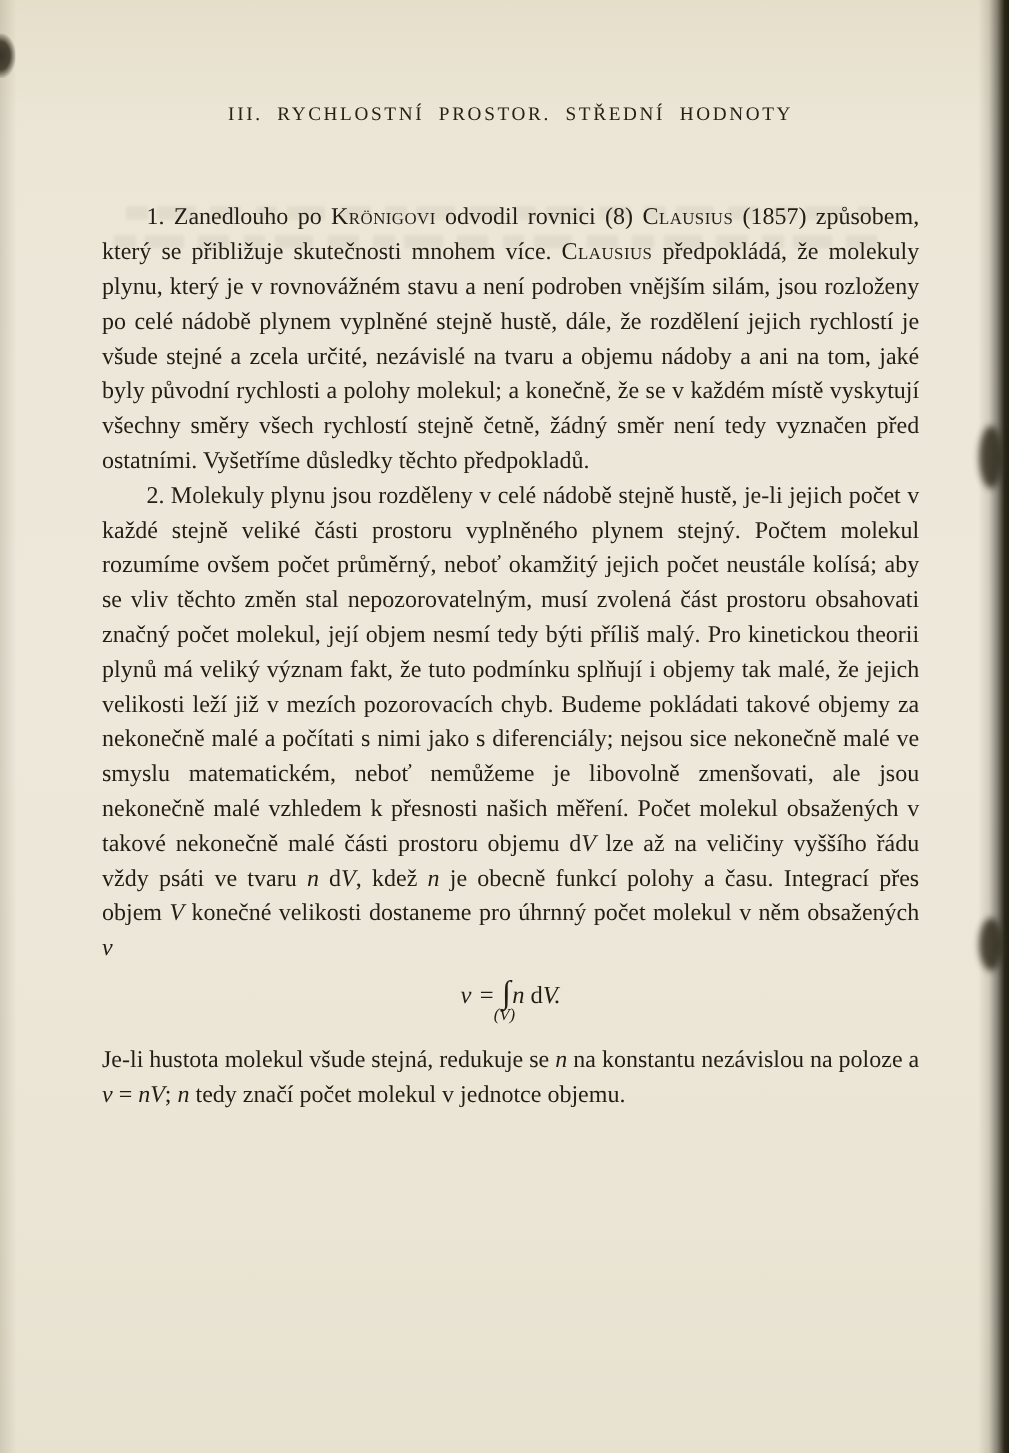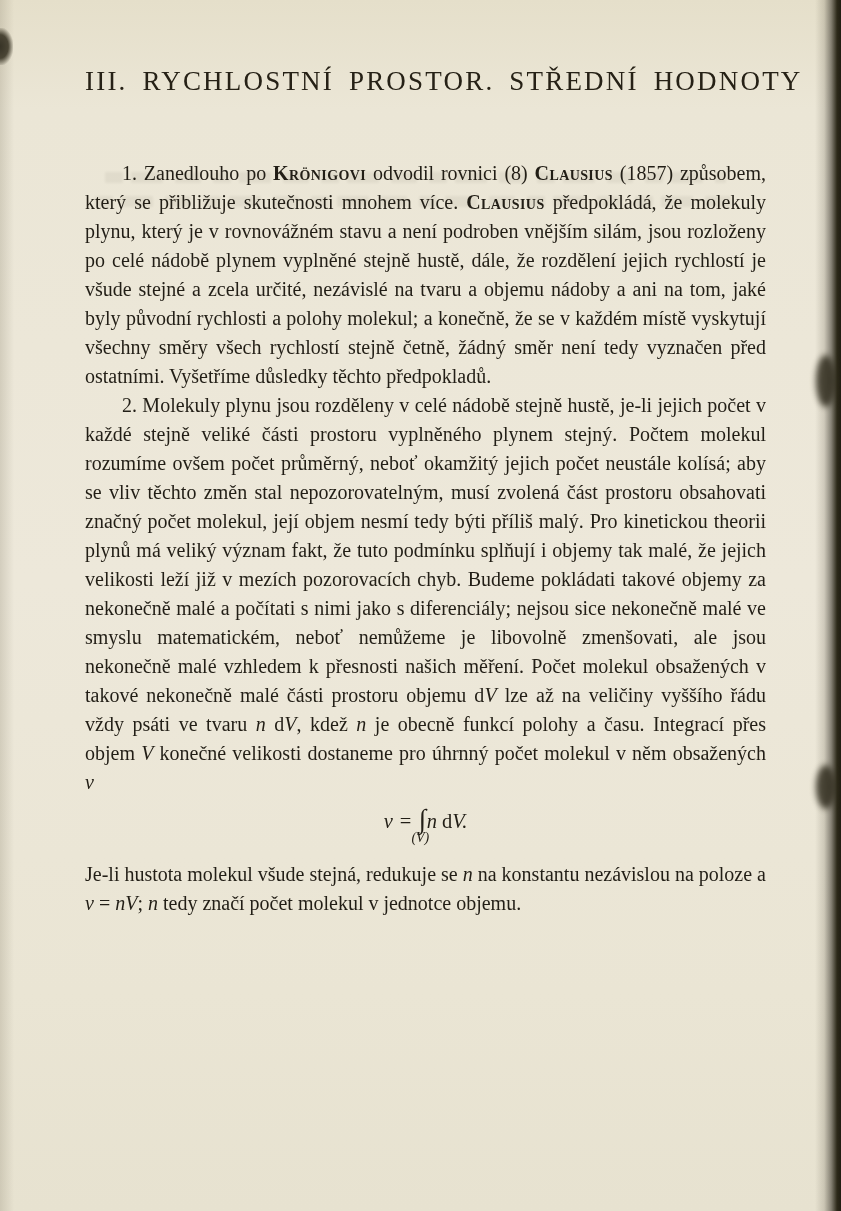--- a/index.html
+++ b/index.html
@@ -15,37 +15,37 @@
     background: linear-gradient(180deg, #e5dfca 0%, var(--paper, #ebe6d6) 9%, #ede8da 48%, #eae5d4 82%, #e7e2d0 100%);
   }
   .content {
     position: absolute;
     left: 85px; top: 0;
     width: 681px;
     color: var(--ink, #221e16);
   }
   .heading {
     margin: 0 0 62px 0;
-    padding-top: 66px;
-    font-size: 27px;
+    padding-top: 87px;
+    font-size: 16px;
     font-weight: normal;
     letter-spacing: 2.2px;
     word-spacing: 6px;
     text-align: center;
     white-space: nowrap;
     color: var(--heading-ink, #262116);
   }
   .para {
     margin: 0;
     font-size: 20px;
     line-height: 29px;
     text-align: justify;
   }
   .para.indent { text-indent: 37px; }
-  .run-sc { font-variant: small-caps; letter-spacing: 0.4px; font-weight: bold; }
+  .run-sc { font-variant: small-caps; letter-spacing: 0.4px; }
   .run-i { font-style: italic; }
 
   .formula {
     display: flex;
     justify-content: center;
     align-items: baseline;
     margin: 9px 0 27px 0;
     font-size: 20.5px;
   }
   .formula .fi { font-style: italic; }

